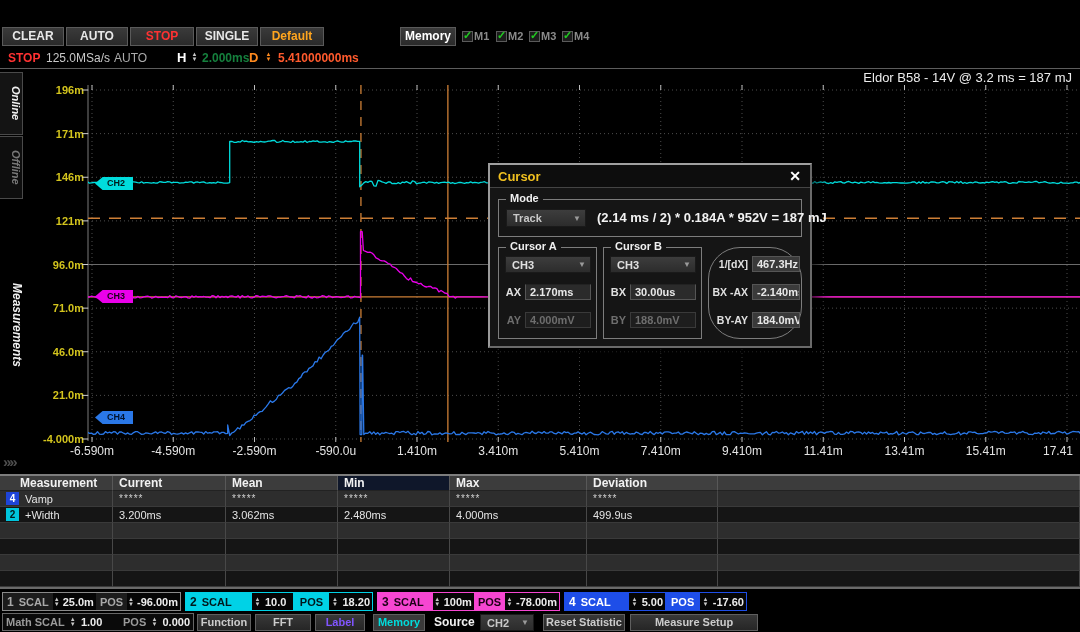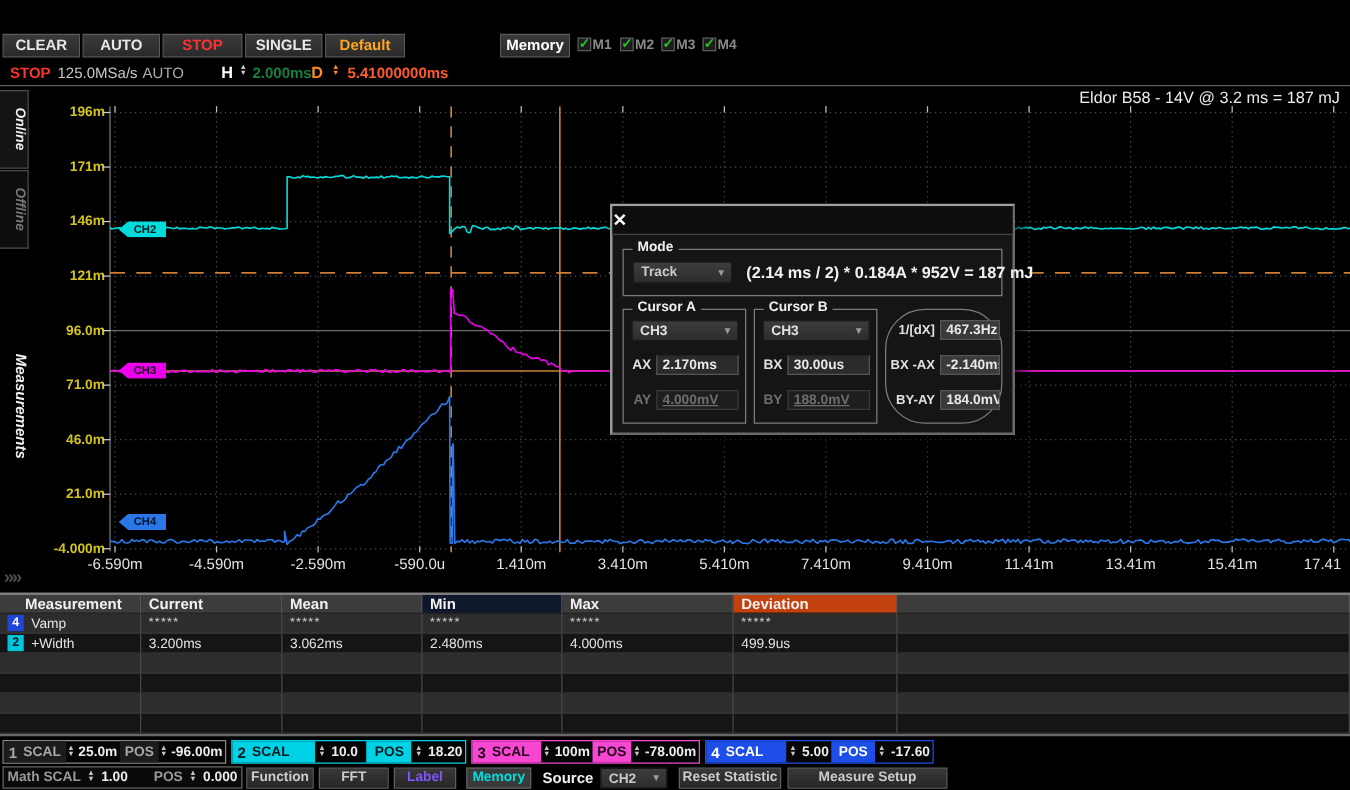--- a/index.html
+++ b/index.html
@@ -27,21 +27,21 @@
        border:2px solid;border-color:#a0a0a0 #6a6a6a #6a6a6a #9a9a9a;box-sizing:border-box;
        box-shadow:6px 8px 14px rgba(0,0,0,.75);}
   .dlg-title{height:22px;background:#0d0d0d;border-bottom:1px solid #444;display:flex;align-items:center;}
   .gbox{position:absolute;border:1px solid #7d7d7d;box-sizing:border-box;}
   .gbox-lab{position:absolute;top:-8px;left:7px;background:#151515;padding:0 4px;font-size:11px;font-weight:bold;color:#f0f0f0;}
   .dd{background:linear-gradient(#3d3d3d,#2c2c2c);border:1px solid #1a1a1a;box-sizing:border-box;display:flex;
       align-items:center;font-size:11px;font-weight:bold;color:#c8c8c8;padding-left:6px;position:relative;}
   .dd .arr{position:absolute;right:4px;font-size:8px;color:#9a9a9a;}
   .fld{background:#2b2b2b;border:1px solid #555;border-top-color:#222;box-sizing:border-box;font-size:11px;
        font-weight:bold;color:#e8e8e8;padding:1px 4px;white-space:nowrap;overflow:hidden;}
-  .fld.dis{background:#1e1e1e;color:#6e6e6e;border-color:#3a3a3a;text-decoration:underline;}
+  .fld.dis{background:#1e1e1e;color:#6e6e6e;border-color:#3a3a3a;}
   .fld.ro{background:#3a3a3a;border-color:#555;}
   .frow{display:flex;align-items:center;gap:4px;}
   .flab{font-size:11px;font-weight:bold;color:#e0e0e0;text-align:right;}
   .flab.dis{color:#6e6e6e;}
   
   .trow{display:grid;grid-template-columns:113px 113px 112px 112px 137px 131px 1fr;}
   .tcell{border-right:1px solid #484848;border-bottom:1px solid #3a3a3a;padding:0 0 0 6px;font-size:11px;
          color:#e4e4e4;display:flex;align-items:center;box-sizing:border-box;overflow:hidden;}
   .badge{width:13px;height:13px;font-size:10px;font-weight:bold;text-align:center;line-height:13px;margin-right:6px;flex:none;}
   
@@ -197,20 +197,21 @@
     <div class="xlab" style="left: 904.5px;">13.41m</div>
     <div class="xlab" style="left: 985.75px;">15.41m</div>
     <div class="xlab" style="left: 1067px; transform: translateX(-80%);">17.41</div>
     <div class="chbadge" style="top: 177.009px; background: rgb(0, 220, 220); color: rgb(0, 26, 26);">CH2</div>
     <div class="chbadge" style="top: 289.91px; background: rgb(234, 0, 234); color: rgb(26, 0, 24);">CH3</div>
     <div class="chbadge" style="top: 411.013px; background: rgb(42, 120, 232); color: rgb(0, 19, 46);">CH4</div>
   </div>
 
 <div class="dlg">
   <div class="dlg-title">
+    <span style="color:#f0c020;font-weight:bold;font-size:13px;padding-left:8px;flex:1;">Cursor</span>
     <span style="color:#fff;font-weight:bold;font-size:14px;padding-right:9px;">✕</span>
   </div>
 
   <div class="gbox" style="left:8px;top:34px;width:304px;height:38px;">
     <span class="gbox-lab">Mode</span>
     <div class="dd" style="position:absolute;left:7px;top:9px;width:80px;height:18px;">
       <span>Track</span>
       <span class="arr">▼</span>
     </div>
     <div style="position:absolute;left:98px;top:10px;font-size:13px;font-weight:bold;color:#f2f2f2;white-space:nowrap;">(2.14 ms / 2) * 0.184A * 952V = 187 mJ</div>
@@ -264,21 +265,21 @@
   </div>
 </div>
 
 <div id="mtable" class="abs" style="left:0;top:474px;width:1080px;border-top:2px solid #7d7d7d;border-bottom:2px solid #6a6a6a;background:#0a0a0a;">
     <div class="trow" style="height: 15px;">
       <div class="tcell" style="background: rgb(60, 60, 60); border-right: 1px solid rgb(88, 88, 88); border-bottom: 1px solid rgb(34, 34, 34); font-weight: bold; font-size: 12px; color: rgb(242, 242, 242); padding-left: 20px;">Measurement</div>
       <div class="tcell" style="background: rgb(60, 60, 60); border-right: 1px solid rgb(88, 88, 88); border-bottom: 1px solid rgb(34, 34, 34); font-weight: bold; font-size: 12px; color: rgb(242, 242, 242);">Current</div>
       <div class="tcell" style="background: rgb(60, 60, 60); border-right: 1px solid rgb(88, 88, 88); border-bottom: 1px solid rgb(34, 34, 34); font-weight: bold; font-size: 12px; color: rgb(242, 242, 242); text-align: right;">Mean</div>
       <div class="tcell" style="background: #0f172a; border-right: 1px solid rgb(88, 88, 88); border-bottom: 1px solid rgb(34, 34, 34); font-weight: bold; font-size: 12px; color: rgb(242, 242, 242);">Min</div>
       <div class="tcell" style="background: rgb(60, 60, 60); border-right: 1px solid rgb(88, 88, 88); border-bottom: 1px solid rgb(34, 34, 34); font-weight: bold; font-size: 12px; color: rgb(242, 242, 242);">Max</div>
-      <div class="tcell" style="background: #c2410c; border-right: 1px solid rgb(88, 88, 88); border-bottom: 1px solid rgb(34, 34, 34); font-weight: bold; font-size: 12px; color: rgb(242, 242, 242);">Deviation</div>
+      <div class="tcell" style="background: #404040; border-right: 1px solid rgb(88, 88, 88); border-bottom: 1px solid rgb(34, 34, 34); font-weight: bold; font-size: 12px; color: rgb(242, 242, 242);">Deviation</div>
       <div class="tcell" style="background: rgb(60, 60, 60); border-right: 1px solid rgb(88, 88, 88); border-bottom: 1px solid rgb(34, 34, 34); font-weight: bold; font-size: 12px; color: rgb(242, 242, 242);"></div>
     </div>
     <div class="trow" style="height: 16px; background: rgb(45, 45, 45);">
       <div class="tcell">
         <div class="badge" style="background: rgb(30, 68, 216); color: rgb(255, 255, 255);">4</div>
         <span>Vamp</span>
       </div>
       <div class="tcell" style="font-size: 10px; letter-spacing: 1px; color: rgb(207, 207, 207);">*****</div>
       <div class="tcell" style="font-size: 10px; letter-spacing: 1px; color: rgb(207, 207, 207);">*****</div>
       <div class="tcell" style="font-size: 10px; letter-spacing: 1px; color: rgb(207, 207, 207);">*****</div>

